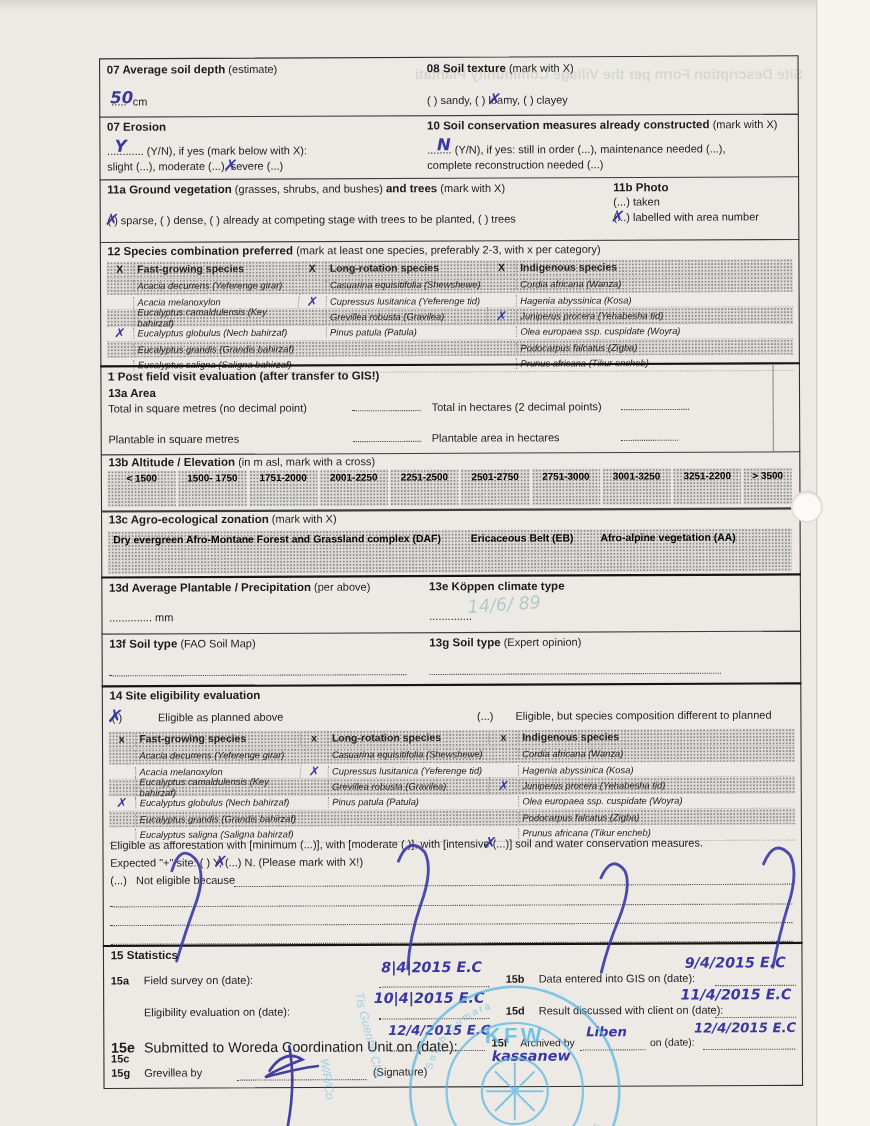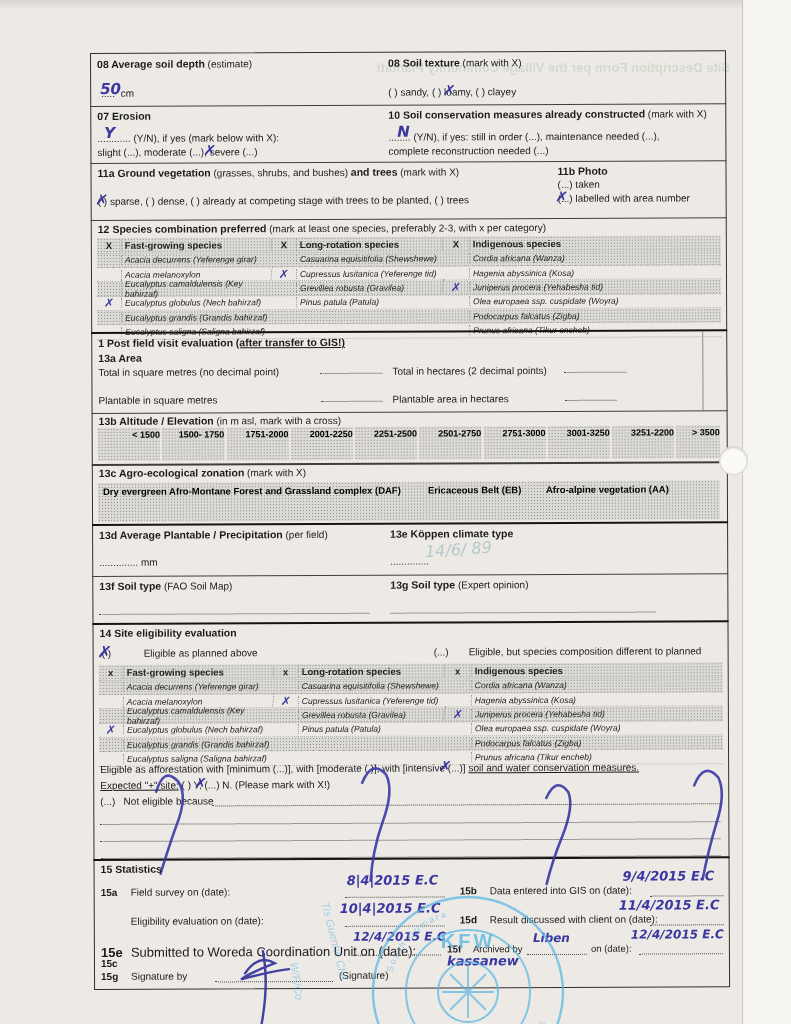--- a/index.html
+++ b/index.html
@@ -14,58 +14,58 @@
                color:#55815b;opacity:.16;transform:scaleX(-1);white-space:nowrap}
   .ghost-hw{position:absolute;left:425px;top:540px;font-family:"DejaVu Sans",sans-serif;font-style:italic;
             font-size:16px;color:#2f7d85;opacity:.30;transform:rotate(-4deg)}
   .form{position:absolute;left:90px;top:53px;width:634px;height:935px;
         border:1.6px solid #2f2f2f;transform:rotate(-0.25deg);transform-origin:top left}
   .hline{position:absolute;left:-1px;right:-1px;height:0;border-top:1.2px solid #3e3e3e}
   .thick{border-top:2.7px solid #141414}
   .t{position:absolute;font-size:10px;color:#1b1b1b;white-space:nowrap}
   .b{font-weight:bold}
   .ttl{font-size:10.5px;font-weight:bold}
-  .u{text-decoration:underline}
+  .u{}
   .lead{position:absolute;height:10px;border-bottom:1.6px dotted #4a4a4a}
   .vline{position:absolute;width:0;border-left:1px solid #8e8c89}
   .hw{position:absolute;font-family:"DejaVu Sans",sans-serif;font-style:italic;font-weight:bold;
       color:#3a37a0;white-space:nowrap;font-size:13px}
   .hwX{font-size:15px;transform:rotate(7deg)}
   .shade{background-color:#dcdad7;background-image:radial-gradient(#8f8d8a .7px,transparent .9px);background-size:3px 3px}
   .sptab{position:absolute;left:5px;width:624px}
   .sprow{display:flex;height:13.4px;align-items:center;font-size:8.5px;font-style:italic;
          color:#222;border-bottom:1px dotted #b3b1ae}
   .sph{font-style:normal;font-weight:bold;font-size:9.5px;height:14.5px}
   .cx{width:24px;flex:none;text-align:center}
   .cn1{width:146px;flex:none;padding-left:3px;border-left:1px dotted #999;overflow:hidden}
   .cn2{width:142px;flex:none;padding-left:3px;border-left:1px dotted #999;overflow:hidden}
   .cx3{width:26px;flex:none;text-align:center;border-left:1px dotted #999}
   .cn3{flex:1;padding-left:3px;border-left:1px dotted #999;overflow:hidden}
   .cx2{border-left:1px dotted #999}
   .hwm{font-family:"DejaVu Sans",sans-serif;font-style:normal;font-weight:bold;font-size:12px;
        color:#3c39a3;transform:rotate(6deg)}
   .altstrip{position:absolute;left:5px;top:374px;width:622px;height:33px;display:flex;gap:2px}
-  .altcell{flex:1;font-weight:bold;font-size:9px;text-align:right;padding-top:2px}
+  .altcell{flex:1;font-weight:bold;font-size:9px;text-align:center;padding-top:2px}
   .zones{position:absolute;left:5px;top:429px;width:622px;height:39px}
   .zl{position:absolute;top:3px;font-weight:bold;font-size:9.5px}
   .svg-ov{position:absolute;pointer-events:none}
   .stampfrag{position:absolute;font-size:11px;color:#58b6e2;opacity:.5;font-style:italic;white-space:nowrap}
   .stxt{fill:#58b6e2;font-family:"Liberation Sans",sans-serif}
 </style>
 </head>
 <body>
 
 <div class="page">
 
   <div class="ghost-title">Site Description Form per the Village Community Plantati</div>
   <div class="ghost-hw">14/6/ 89</div>
 
   <div class="form">
 
-    <div class="t" style="left:6px;top:4px"><span class="ttl">08 Average soil depth</span> <span>(estimate)</span></div>
+    <div class="t" style="left:6px;top:4px"><span class="ttl">07 Average soil depth</span> <span>(estimate)</span></div>
     <div class="t" style="left:10px;top:34px"><span>.....</span>&nbsp;&nbsp;<span>cm</span></div>
     <div class="hw" style="left:9px;top:26px;font-size:15px">50</div>
     <div class="t" style="left:297px;top:4px"><span class="ttl">08 Soil texture</span> <span>(mark with X)</span></div>
     <div class="t" style="left:297px;top:34px">(  ) sandy, (  ) loamy, (  ) clayey</div>
     <div class="hw hwX" style="left:352px;top:29px">✗</div>
     <div class="hline" style="top:52px"></div>
 
     <div class="t" style="left:6px;top:56px"><span class="ttl">07 Erosion</span></div>
     <div class="t" style="left:6px;top:79px">............ (Y/N), if yes (mark below with X):</div>
     <div class="t" style="left:6px;top:93px">slight (...), moderate (...), severe (...)</div>
@@ -176,21 +176,21 @@
     <div class="hline" style="top:410px;border-top-width:2px"></div>
 
     <div class="t" style="left:6px;top:413px"><span class="ttl">13c Agro-ecological zonation</span> <span>(mark with X)</span></div>
     <div class="zones shade">
       <span class="zl" style="left:5px">Dry evergreen Afro-Montane Forest and Grassland complex (DAF)</span>
       <span class="zl" style="left:330px">Ericaceous Belt (EB)</span>
       <span class="zl" style="left:448px">Afro-alpine vegetation (AA)</span>
     </div>
     <div class="hline thick" style="top:470px"></div>
 
-    <div class="t" style="left:6px;top:475px"><span class="ttl">13d Average Plantable / Precipitation</span> <span>(per field)</span></div>
+    <div class="t" style="left:6px;top:475px"><span class="ttl">13d Average Plantable / Precipitation</span> <span>(per above)</span></div>
     <div class="t" style="left:6px;top:503px">.............. mm</div>
     <div class="t" style="left:297px;top:475px"><span class="ttl">13e Köppen climate type</span></div>
     <div class="t" style="left:297px;top:503px">..............</div>
     <div class="hline" style="top:522px"></div>
 
     <div class="t" style="left:6px;top:526px"><span class="ttl">13f Soil type</span> <span>(FAO Soil Map)</span></div>
     <div class="lead" style="left:6px;top:550px;width:270px"></div>
     <div class="t" style="left:297px;top:526px"><span class="ttl">13g Soil type</span> <span>(Expert opinion)</span></div>
     <div class="lead" style="left:297px;top:550px;width:265px"></div>
     <div class="hline thick" style="top:569px"></div>
@@ -308,21 +308,21 @@
     <div class="t b" style="left:352px;top:891px;font-size:10px">15f</div>
     <div class="t" style="left:378px;top:891px;font-size:9.5px">Archived by</div>
     <div class="lead" style="left:432px;top:892px;width:60px"></div>
     <div class="hw" style="left:438px;top:879px;font-size:12px">Liben</div>
     <div class="t" style="left:496px;top:891px;font-size:9.5px">on (date):</div>
     <div class="lead" style="left:544px;top:892px;width:84px"></div>
     <div class="hw" style="left:536px;top:876px;font-size:12px">12/4/2015 E.C</div>
     <div class="hw" style="left:352px;top:901px;font-size:13px">kassanew</div>
 
     <div class="t b" style="left:6px;top:917px">15g</div>
-    <div class="t" style="left:36px;top:917px">Signature by</div>
+    <div class="t" style="left:36px;top:917px">Grevillea by</div>
     <div class="lead" style="left:120px;top:918px;width:118px"></div>
     <div class="t" style="left:244px;top:917px">(Signature)</div>
 
     <svg class="svg-ov" style="left:120px;top:872px" width="130" height="130" viewBox="0 0 130 130">
       <g fill="none" stroke="#34329b" stroke-width="2.4" stroke-linecap="round" opacity=".92">
         <path d="M30,48 q14,-20 30,-10 q-26,10 -34,16 q30,-8 48,-10"></path>
         <path d="M48,26 q8,42 -8,100"></path>
       </g>
     </svg>
   </div>

